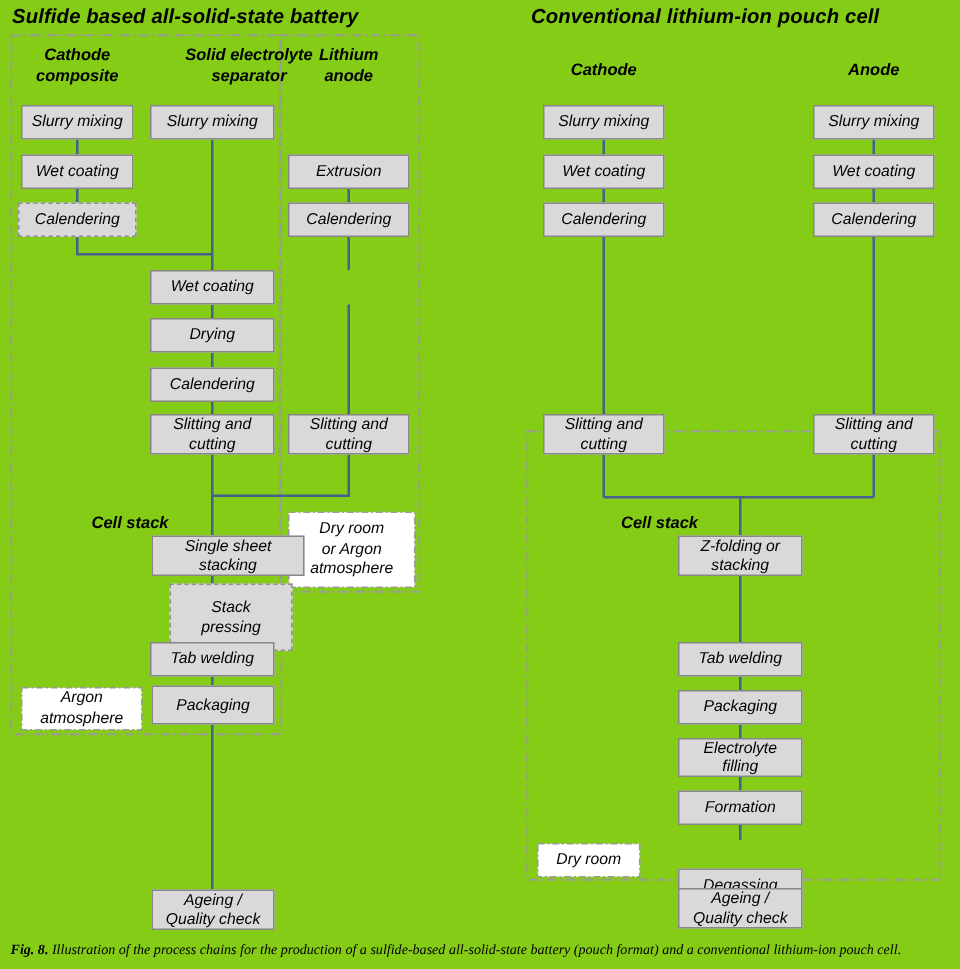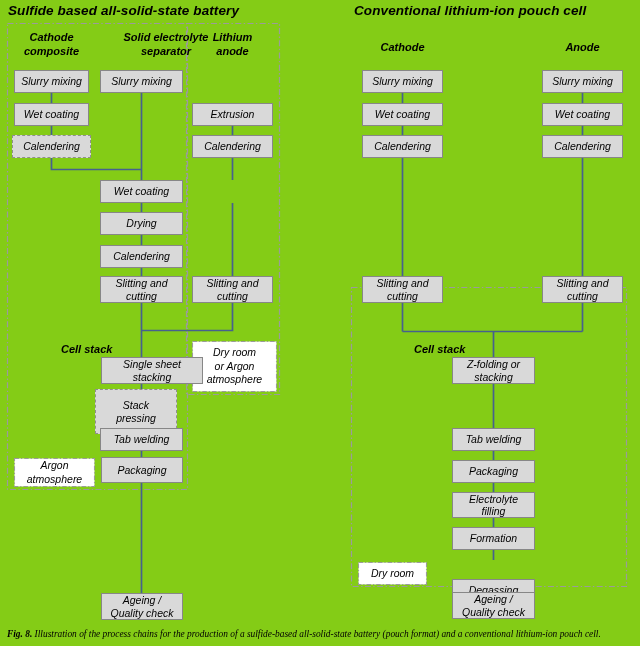--- a/index.html
+++ b/index.html
@@ -120,21 +120,21 @@
 cutting</div>
 
   <div class="pbox" style="left:192px; top:103px; width:81px; height:23px;">Extrusion</div>
   <div class="pbox" style="left:192px; top:135px; width:81px; height:23px;">Calendering</div>
   <div class="pbox" style="left:192px; top:276px; width:81px; height:27px;">Slitting and
 cutting</div>
 
   <div class="stacklabel" style="left:61px; top:343px; width:76px;">Cell stack</div>
   <div class="pbox" style="left:101px; top:357px; width:102px; height:27px;">Single sheet
 stacking</div>
-  <div class="pbox dashed" style="left:95px; top:389px; width:82px; height:45px;">Stack
+  <div class="pbox dashed" style="left:113px; top:389px; width:82px; height:45px;">Stack
 pressing</div>
   <div class="pbox" style="left:100px; top:428px; width:83px; height:23px;">Tab welding</div>
   <div class="pbox" style="left:101px; top:457px; width:82px; height:26px;">Packaging</div>
   <div class="pbox" style="left:101px; top:593px; width:82px; height:27px;">Ageing /
 Quality check</div>
 
   <div class="note" style="left:192px; top:341px; width:85px; height:51px;">Dry room
 or Argon
 atmosphere</div>
   <div class="note" style="left:14px; top:458px; width:81px; height:29px;">Argon

